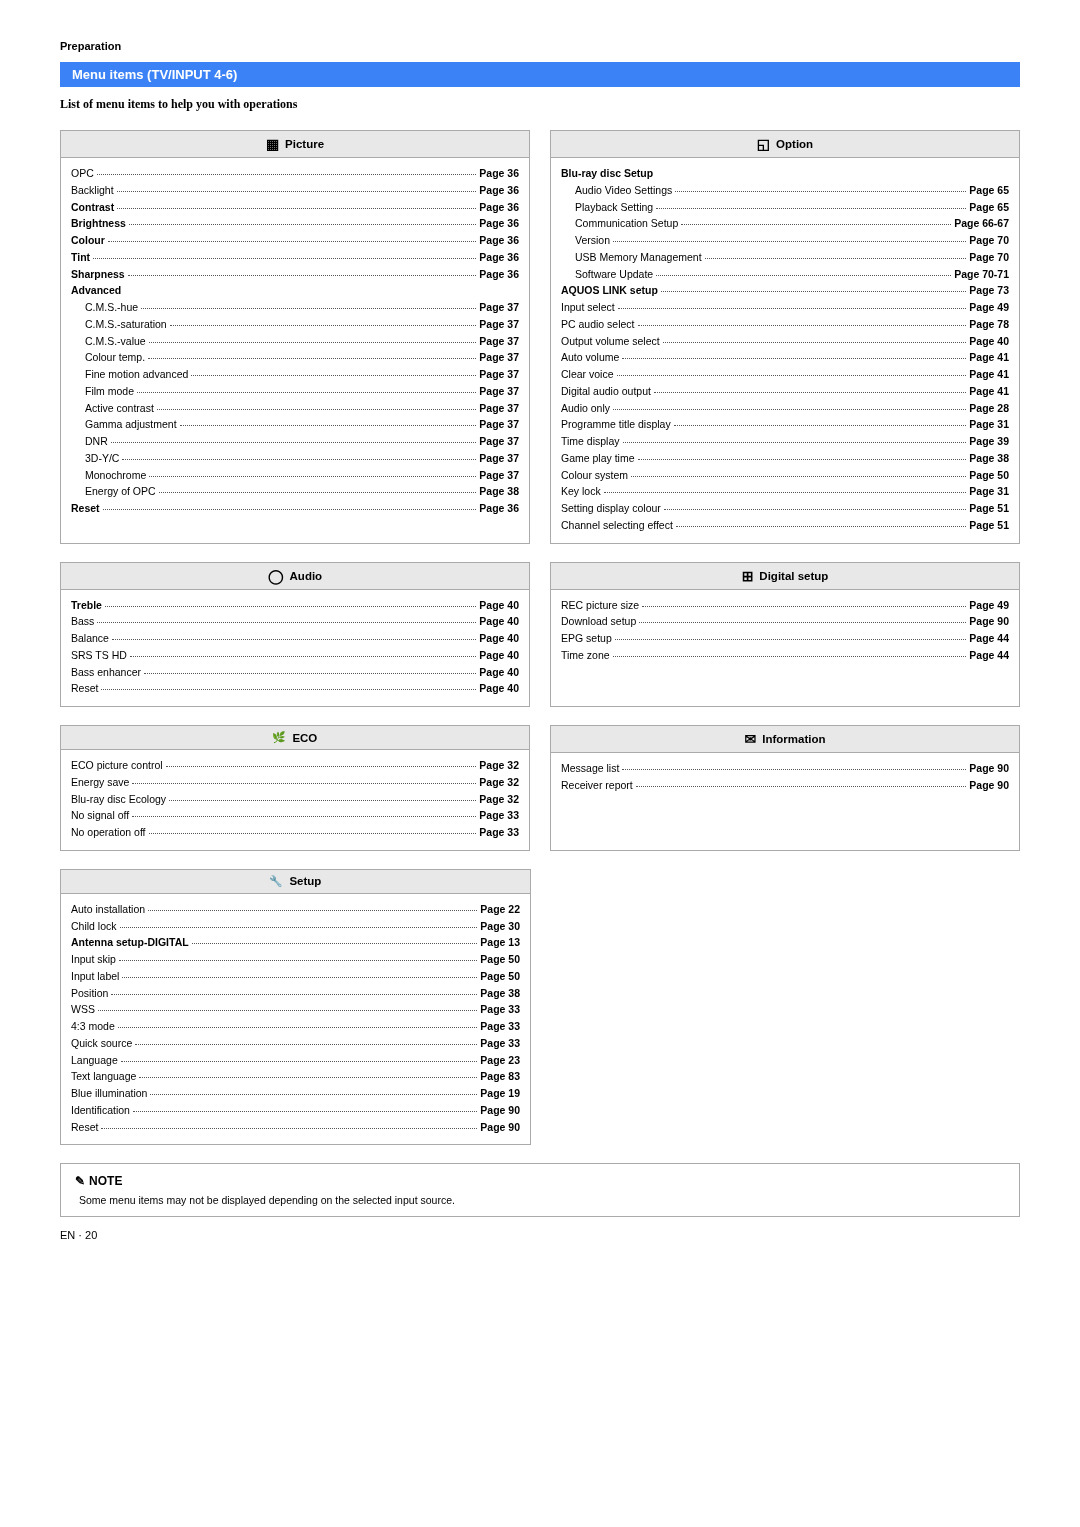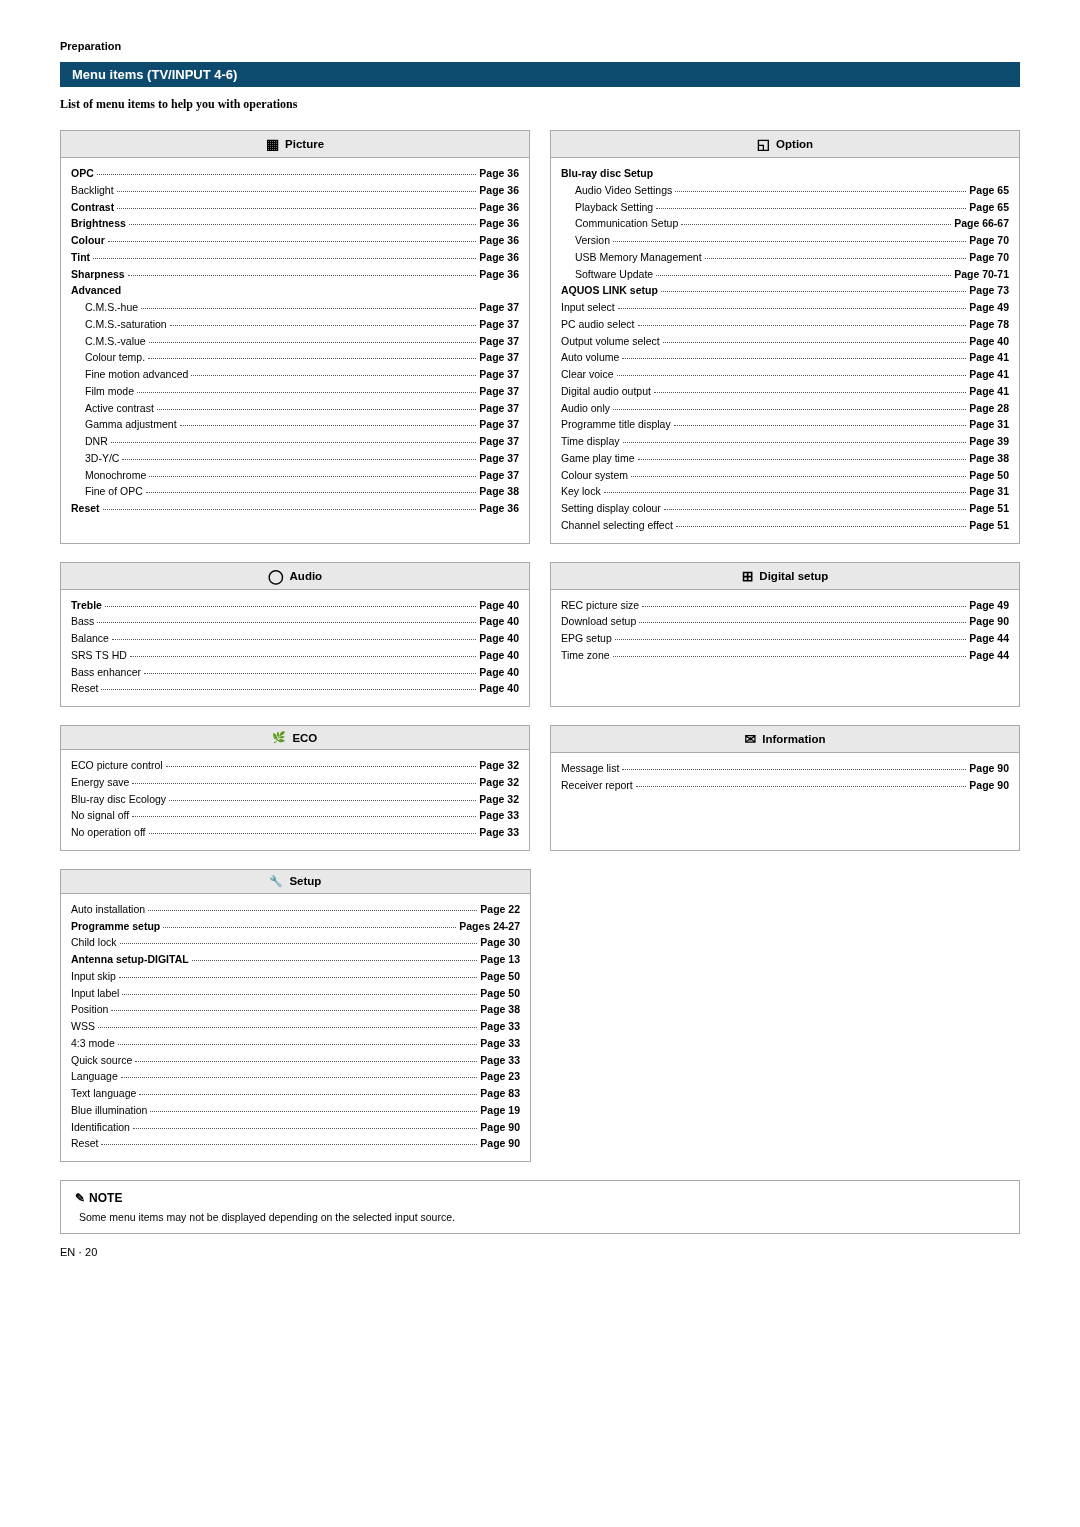--- a/index.html
+++ b/index.html
@@ -11,21 +11,21 @@
       width: 1080px;
       min-height: 1527px;
       padding: 40px 60px;
     }
     .page-title {
       font-size: 11px;
       font-weight: bold;
       margin-bottom: 10px;
     }
     .section-header {
-      background: #0c4a6e;
+      background: #3b82f6;
       color: #fff;
       font-size: 13px;
       font-weight: bold;
       padding: 5px 12px;
       margin-bottom: 10px;
     }
     .subtitle {
       font-size: 12px;
       font-weight: bold;
       margin-bottom: 18px;
@@ -107,21 +107,21 @@
 
 <div class="two-col">
 
   <div class="menu-panel">
     <div class="panel-header">
       <span class="panel-icon">▦</span>
       <span>Picture</span>
     </div>
     <div class="panel-body">
       <div class="menu-row">
-          <span class="label" style="font-weight:bold">OPC</span>
+          <span class="label" style="font-weight:normal">OPC</span>
           <span class="dots"></span>
           <span class="pg">Page 36</span>
         </div>
       <div class="menu-row">
           <span class="label" style="font-weight:normal">Backlight</span>
           <span class="dots"></span>
           <span class="pg">Page 36</span>
         </div>
       <div class="menu-row">
           <span class="label" style="font-weight:bold">Contrast</span>
@@ -200,21 +200,21 @@
           <span class="label" style="padding-left:14px">3D-Y/C</span>
           <span class="dots"></span>
           <span class="pg">Page 37</span>
         </div>
       <div class="menu-row">
           <span class="label" style="padding-left:14px">Monochrome</span>
           <span class="dots"></span>
           <span class="pg">Page 37</span>
         </div>
       <div class="menu-row">
-          <span class="label" style="padding-left:14px">Fine of OPC</span>
+          <span class="label" style="padding-left:14px">Energy of OPC</span>
           <span class="dots"></span>
           <span class="pg">Page 38</span>
         </div>
       <div class="menu-row">
           <span class="label" style="font-weight:bold">Reset</span>
           <span class="dots"></span>
           <span class="pg">Page 36</span>
         </div>
     </div>
   </div>
@@ -469,25 +469,20 @@
   <div class="menu-panel">
     <div class="panel-header">
       <span class="panel-icon" style="font-size:11px">🔧</span>
       <span>Setup</span>
     </div>
     <div class="panel-body">
       <div class="menu-row">
           <span class="label">Auto installation</span>
           <span class="dots"></span>
           <span class="pg">Page 22</span>
-        </div>
-      <div class="menu-row">
-          <span class="label" style="font-weight:bold">Programme setup</span>
-          <span class="dots"></span>
-          <span class="pg">Pages 24-27</span>
         </div>
       <div class="menu-row">
           <span class="label">Child lock</span>
           <span class="dots"></span>
           <span class="pg">Page 30</span>
         </div>
       <div class="menu-row">
           <span class="label" style="font-weight:bold">Antenna setup-DIGITAL</span>
           <span class="dots"></span>
           <span class="pg">Page 13</span>

